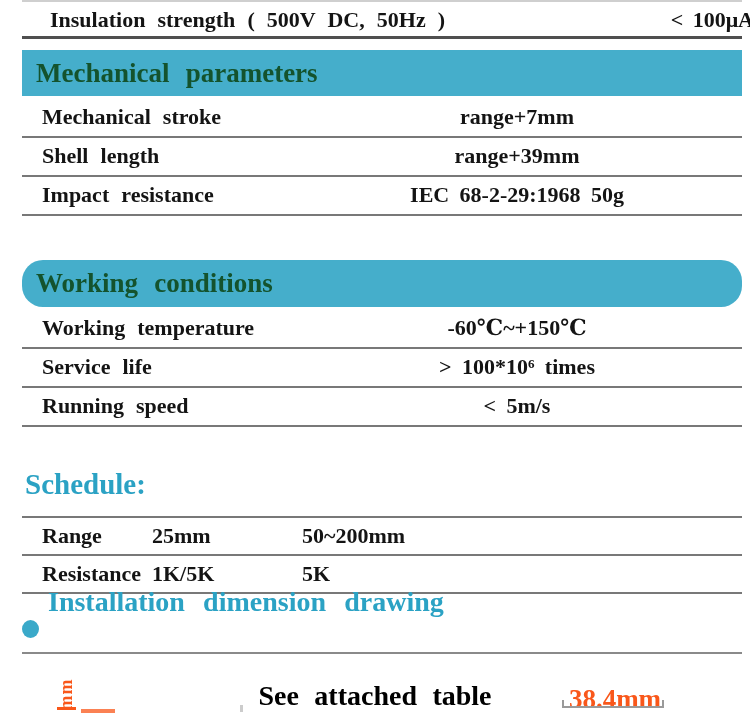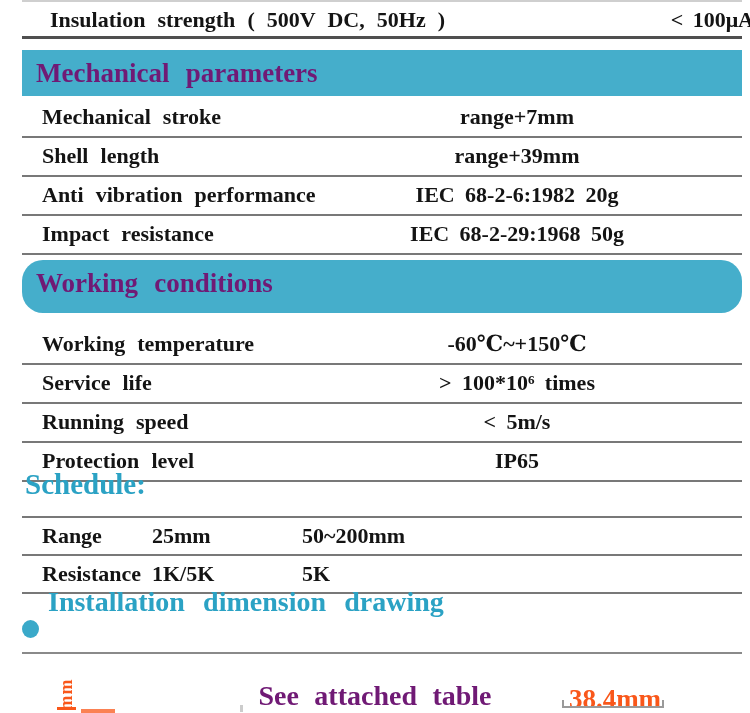--- a/index.html
+++ b/index.html
@@ -9,49 +9,49 @@
   }
   .topline{position:absolute;left:22px;top:0;width:720px;height:2px;background:#cfcfcf;}
 
   
   .ins-row{position:absolute;left:0;top:5px;width:750px;height:30px;line-height:30px;font-size:22px;}
   .ins-label{position:absolute;left:50px;word-spacing:.30em;white-space:nowrap;}
   .ins-value{position:absolute;left:432px;width:322px;text-align:right;word-spacing:.18em;}
   .hr-dark{position:absolute;left:22px;top:36px;width:720px;height:3px;background:#4f4f4f;}
 
   
-  .band{position:absolute;left:22px;width:720px;height:46px;background:#45aecb;color:#701a75;
+  .band{position:absolute;left:22px;width:720px;height:46px;background:#45aecb;color:#14532d;
         font-size:27px;line-height:47px;padding-left:14px;box-sizing:border-box;
         word-spacing:.35em;white-space:nowrap;}
   .band1{top:50px;}
-  .band2{top:260px;height:53px;border-radius:21px;}
+  .band2{top:260px;height:47px;border-radius:21px;}
 
   
   .spec-table{position:absolute;left:22px;width:720px;}
   .t1{top:99px;}
-  .t2{top:310px;margin-top:16px;}
+  .t2{top:310px;}
   .spec-row{position:relative;height:37px;line-height:35px;border-bottom:2px solid #787878;font-size:22px;}
   .spec-label{position:absolute;left:20px;word-spacing:.30em;white-space:nowrap;}
   .spec-value{position:absolute;left:280px;width:430px;text-align:center;word-spacing:.22em;white-space:nowrap;}
 
   
   .sched-heading{position:absolute;left:25px;top:468px;font-size:29px;color:#2ba2c4;word-spacing:.2em;}
   .sched-table{position:absolute;left:22px;top:516px;width:720px;border-top:2px solid #787878;}
   .sched-row{position:relative;height:36px;line-height:35px;border-bottom:2px solid #787878;font-size:22px;}
   .sched-c1{position:absolute;left:20px;word-spacing:.3em;white-space:nowrap;}
   .sched-c2{position:absolute;left:130px;width:120px;text-align:left;}
   .sched-c3{position:absolute;left:280px;width:200px;text-align:left;}
 
   
   .bullet{position:absolute;left:22px;top:620px;width:17px;height:18px;border-radius:50%;background:#3aa9c9;}
   .install-heading{position:absolute;left:48px;top:586px;font-size:28px;color:#2ba2c4;word-spacing:.40em;white-space:nowrap;}
   .hr-install{position:absolute;left:22px;top:652px;width:720px;height:2px;background:#8a8a8a;}
 
   
-  .note{position:absolute;left:230px;top:680px;width:290px;text-align:center;font-size:28px;color:#701a75;word-spacing:.30em;white-space:nowrap;}
+  .note{position:absolute;left:230px;top:680px;width:290px;text-align:center;font-size:28px;color:#000000;word-spacing:.30em;white-space:nowrap;}
   .dim-text{position:absolute;left:565px;top:684px;width:100px;text-align:center;font-size:27px;color:#f9571a;}
   .dim-line{position:absolute;left:562px;top:706px;width:102px;height:2px;background:#9a9a9a;}
   .dim-line::before,.dim-line::after{content:"";position:absolute;top:-6px;width:2px;height:8px;background:#9a9a9a;}
   .dim-line::before{left:0;}
   .dim-line::after{right:0;}
   .mm-side{position:absolute;left:50px;top:684px;font-size:18px;color:#f9571a;transform:rotate(-90deg);transform-origin:center;letter-spacing:1px;}
   .frag1{position:absolute;left:57px;top:707px;width:19px;height:3px;background:#f9571a;}
   .frag2{position:absolute;left:81px;top:709px;width:34px;height:4px;background:#f9571a;opacity:.75;}
   .frag3{position:absolute;left:240px;top:705px;width:3px;height:7px;background:#cccccc;}
 </style>
@@ -72,46 +72,38 @@
   <div class="spec-table t1">
     <div class="spec-row">
       <span class="spec-label">Mechanical stroke</span>
       <span class="spec-value">range+7mm</span>
     </div>
     <div class="spec-row">
       <span class="spec-label">Shell length</span>
       <span class="spec-value">range+39mm</span>
     </div>
     <div class="spec-row">
-      <span class="spec-label">Anti vibration performance</span>
-      <span class="spec-value">IEC 68-2-6:1982 20g</span>
-    </div>
-    <div class="spec-row">
       <span class="spec-label">Impact resistance</span>
       <span class="spec-value">IEC 68-2-29:1968 50g</span>
     </div>
   </div>
 
   <div class="band band2">Working conditions</div>
   <div class="spec-table t2">
     <div class="spec-row">
       <span class="spec-label">Working temperature</span>
       <span class="spec-value">-60℃~+150℃</span>
     </div>
     <div class="spec-row">
       <span class="spec-label">Service life</span>
       <span class="spec-value">&gt; 100*10⁶ times</span>
     </div>
     <div class="spec-row">
       <span class="spec-label">Running speed</span>
       <span class="spec-value">&lt; 5m/s</span>
-    </div>
-    <div class="spec-row">
-      <span class="spec-label">Protection level</span>
-      <span class="spec-value">IP65</span>
     </div>
   </div>
 
   <div class="sched-heading">Schedule:</div>
   <div class="sched-table">
     <div class="sched-row">
       <span class="sched-c1">Range</span>
       <span class="sched-c2">25mm</span>
       <span class="sched-c3">50~200mm</span>
     </div>

